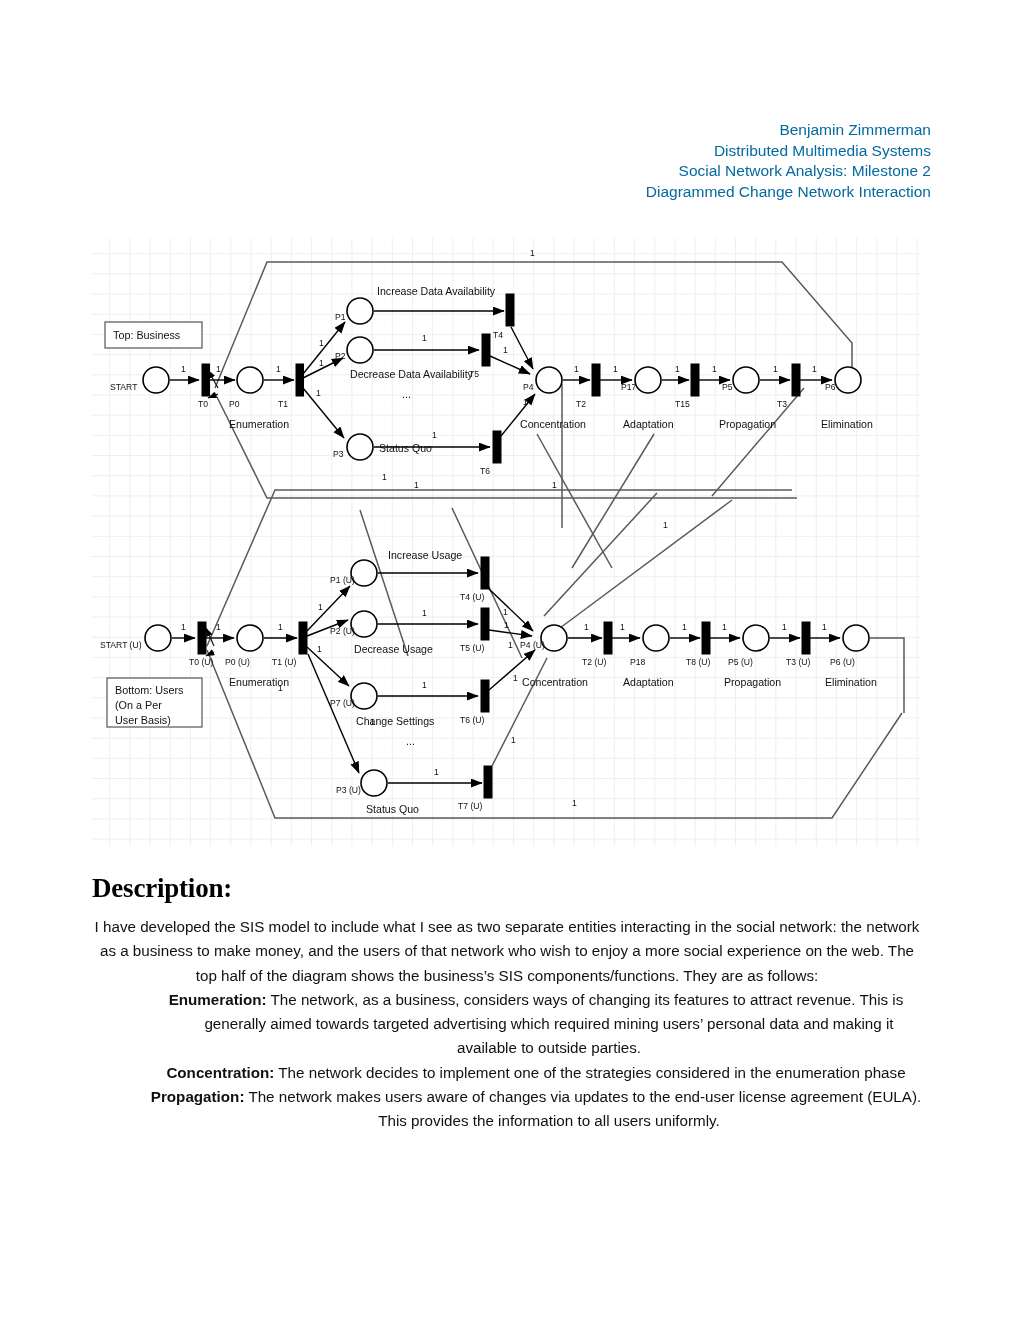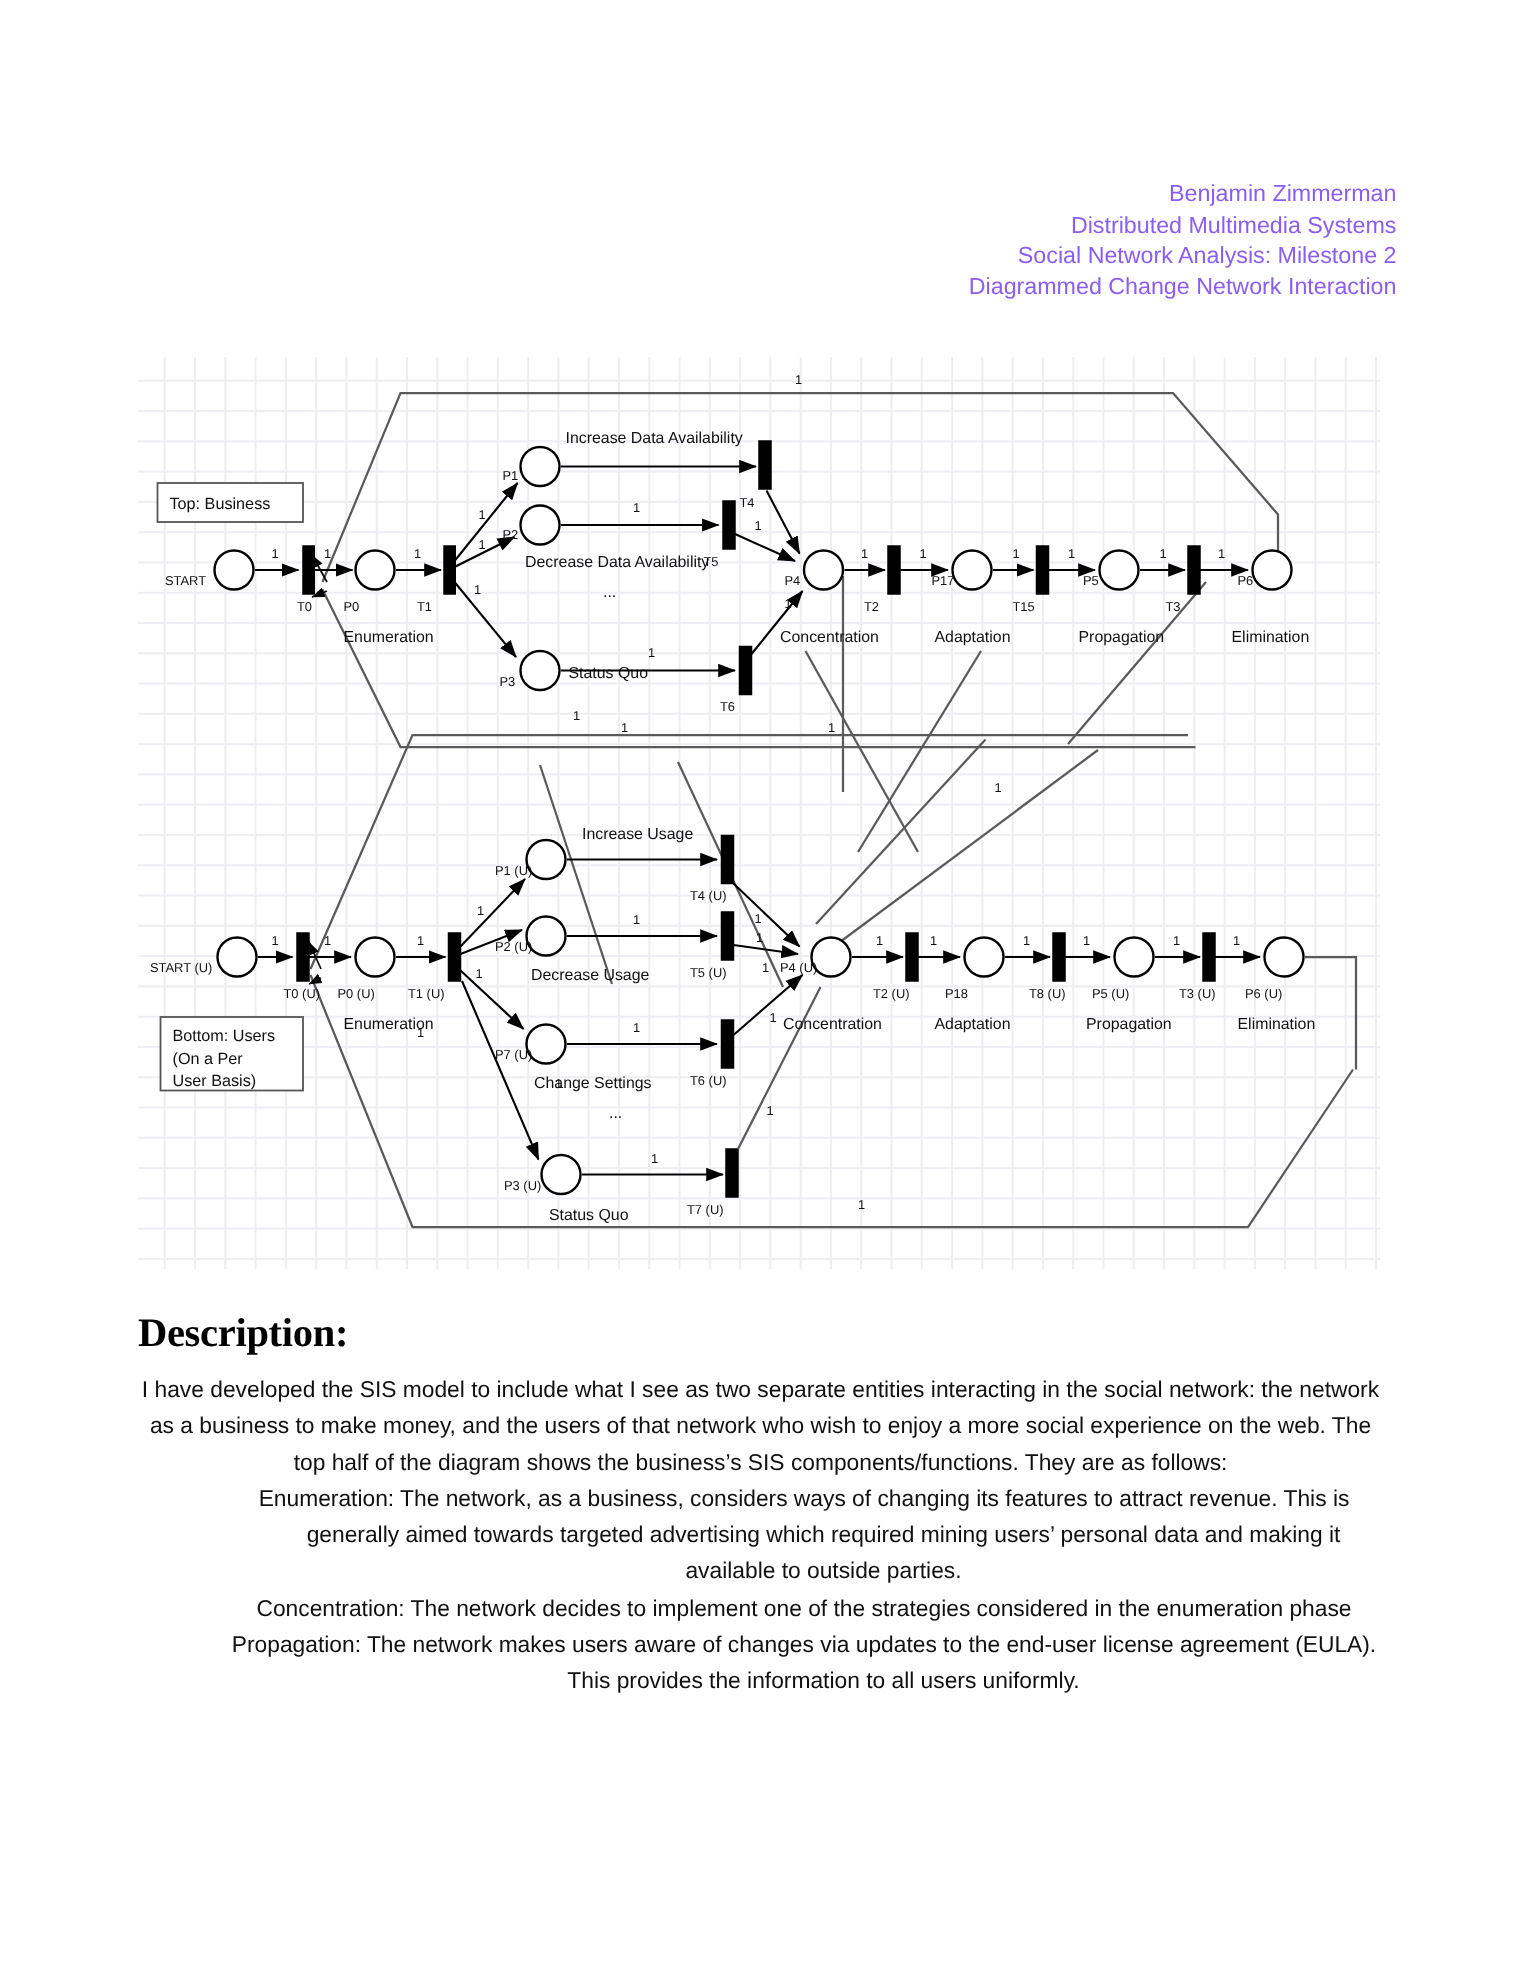--- a/index.html
+++ b/index.html
@@ -15,21 +15,21 @@
 
   
   .header{
     position:absolute;
     left:0; top:120px;
     width:931px;
     text-align:right;
     font-family:"Liberation Sans", sans-serif;
     font-size:15.5px;
     line-height:20.5px;
-    color:#8b5cf6;
+    color:#0369a1;
   }
   .header div{white-space:nowrap;}
 
   
   .diagram{
     position:absolute;
     left:92px; top:238px;
     width:828px; height:608px;
     background:#ffffff;
     background-image:
@@ -63,21 +63,21 @@
   .desc-body p{margin:0;}
   .defs{
     margin-top:0;
     padding-left:58px;
   }
   .def{
     text-indent:-26px;
     padding-left:26px;
     margin:0;
   }
-  .def b{font-weight:normal;}
+  .def b{font-weight:bold;}
 </style>
 </head>
 <body>
 
 <div class="page">
 
   <div class="header">
     <div>Benjamin Zimmerman</div>
     <div>Distributed Multimedia Systems</div>
     <div>Social Network Analysis: Milestone 2</div>

